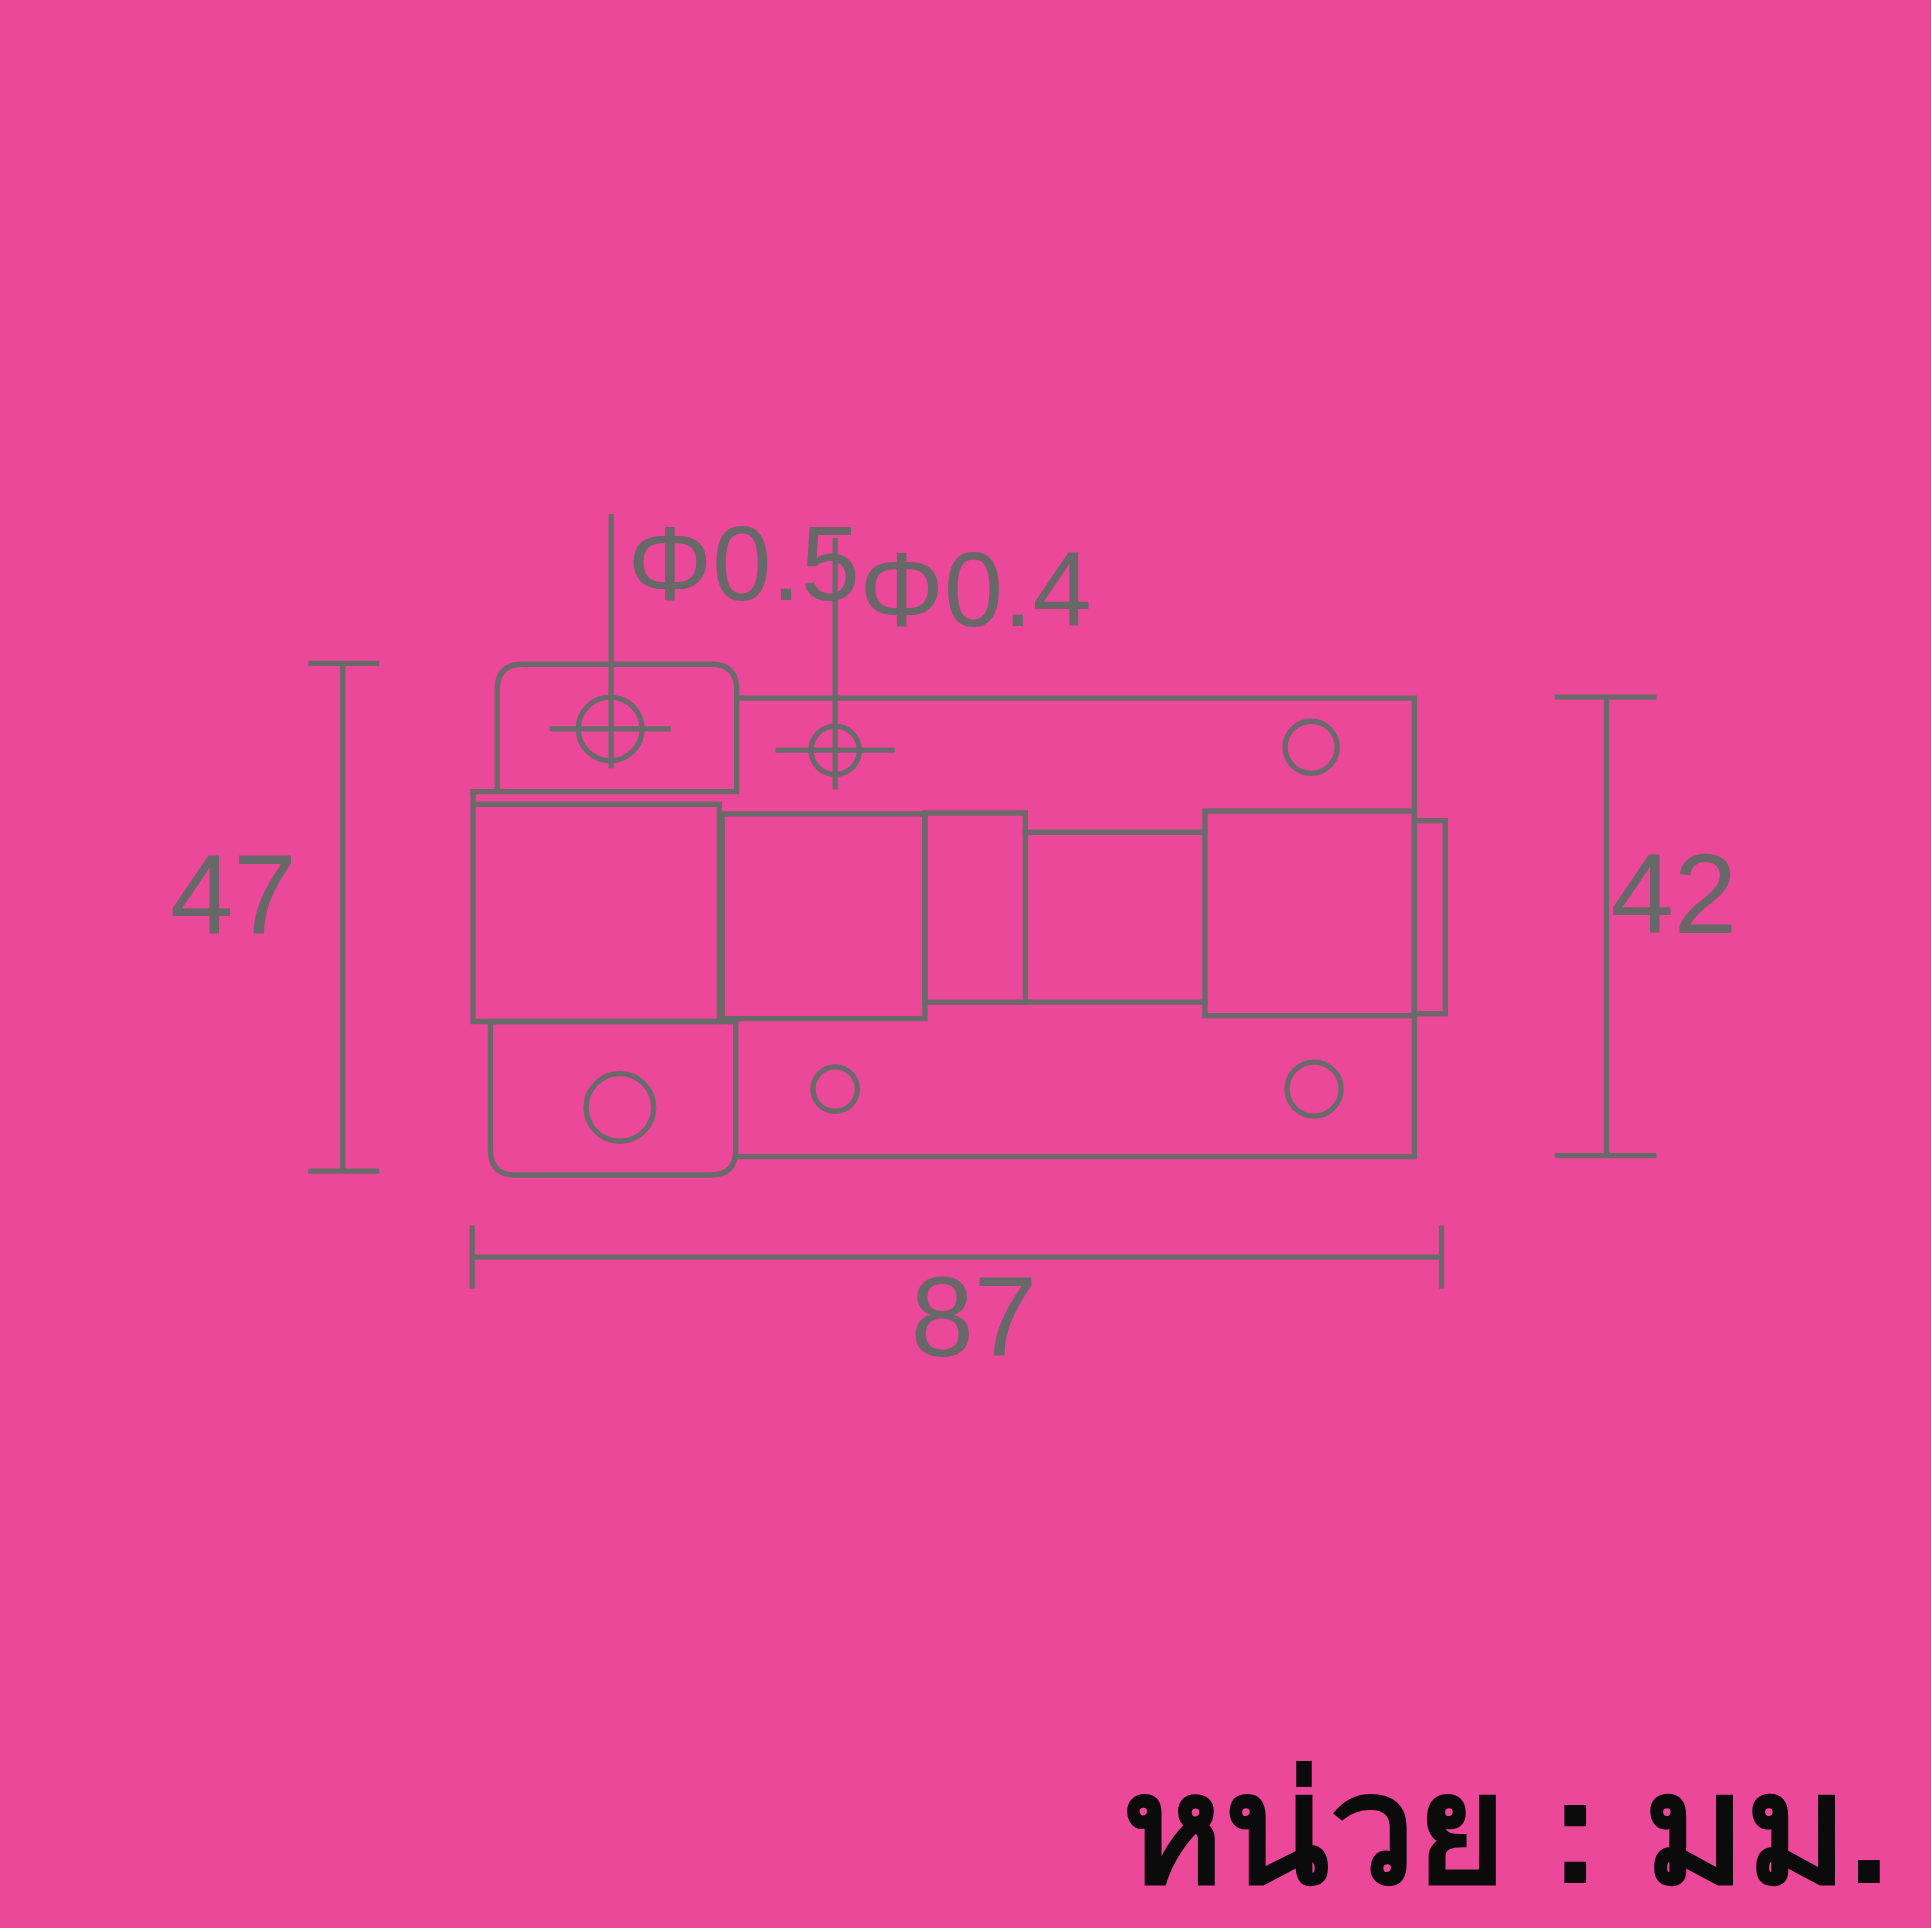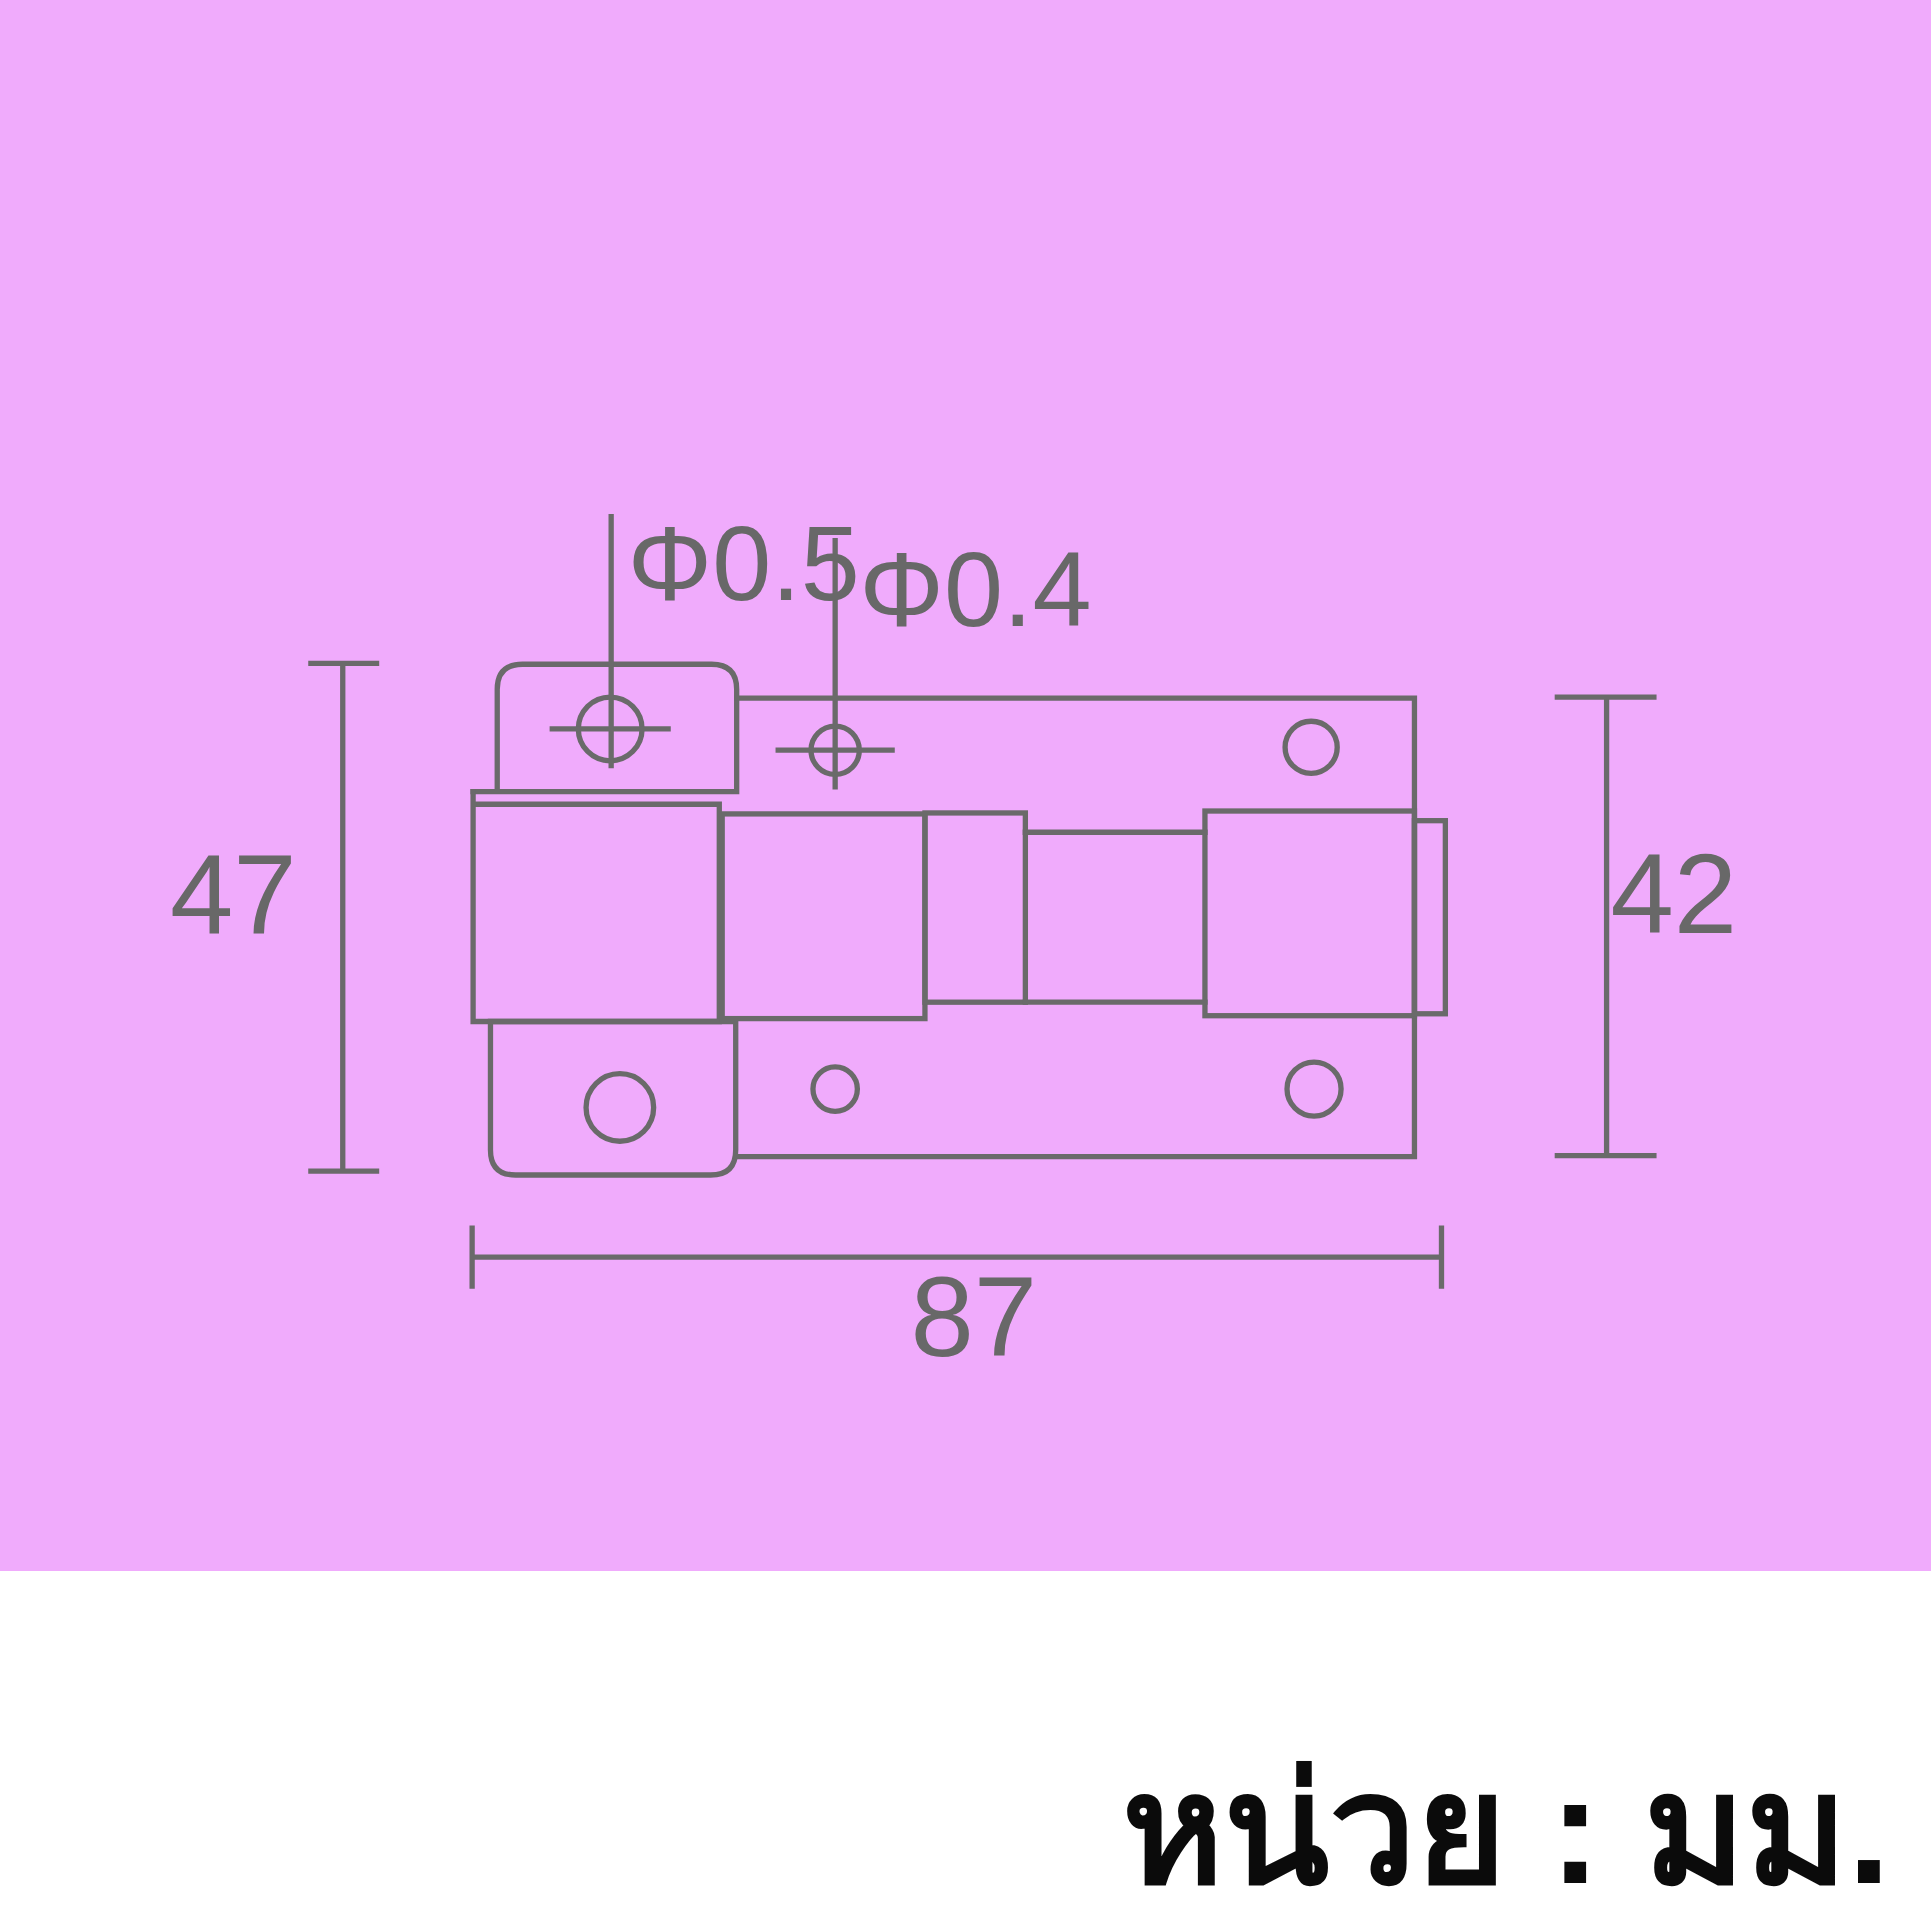--- a/index.html
+++ b/index.html
@@ -6,22 +6,22 @@
     margin:0;
     padding:0;
     width:1931px;
     height:1931px;
     background:#ffffff;
     overflow:hidden;
   }
   #canvas{
     position:relative;
     width:1931px;
-    height:1571px;
-    background:#f0abfc;
+    height:1928px;
+    background:#ec4899;
   }
   svg{display:block;}
   .dim-text{
     font-family:"Liberation Sans",sans-serif;
     font-size:118px;
     fill:#686868;
   }
   .phi-text{
     font-family:"Liberation Sans",sans-serif;
     font-size:110px;

